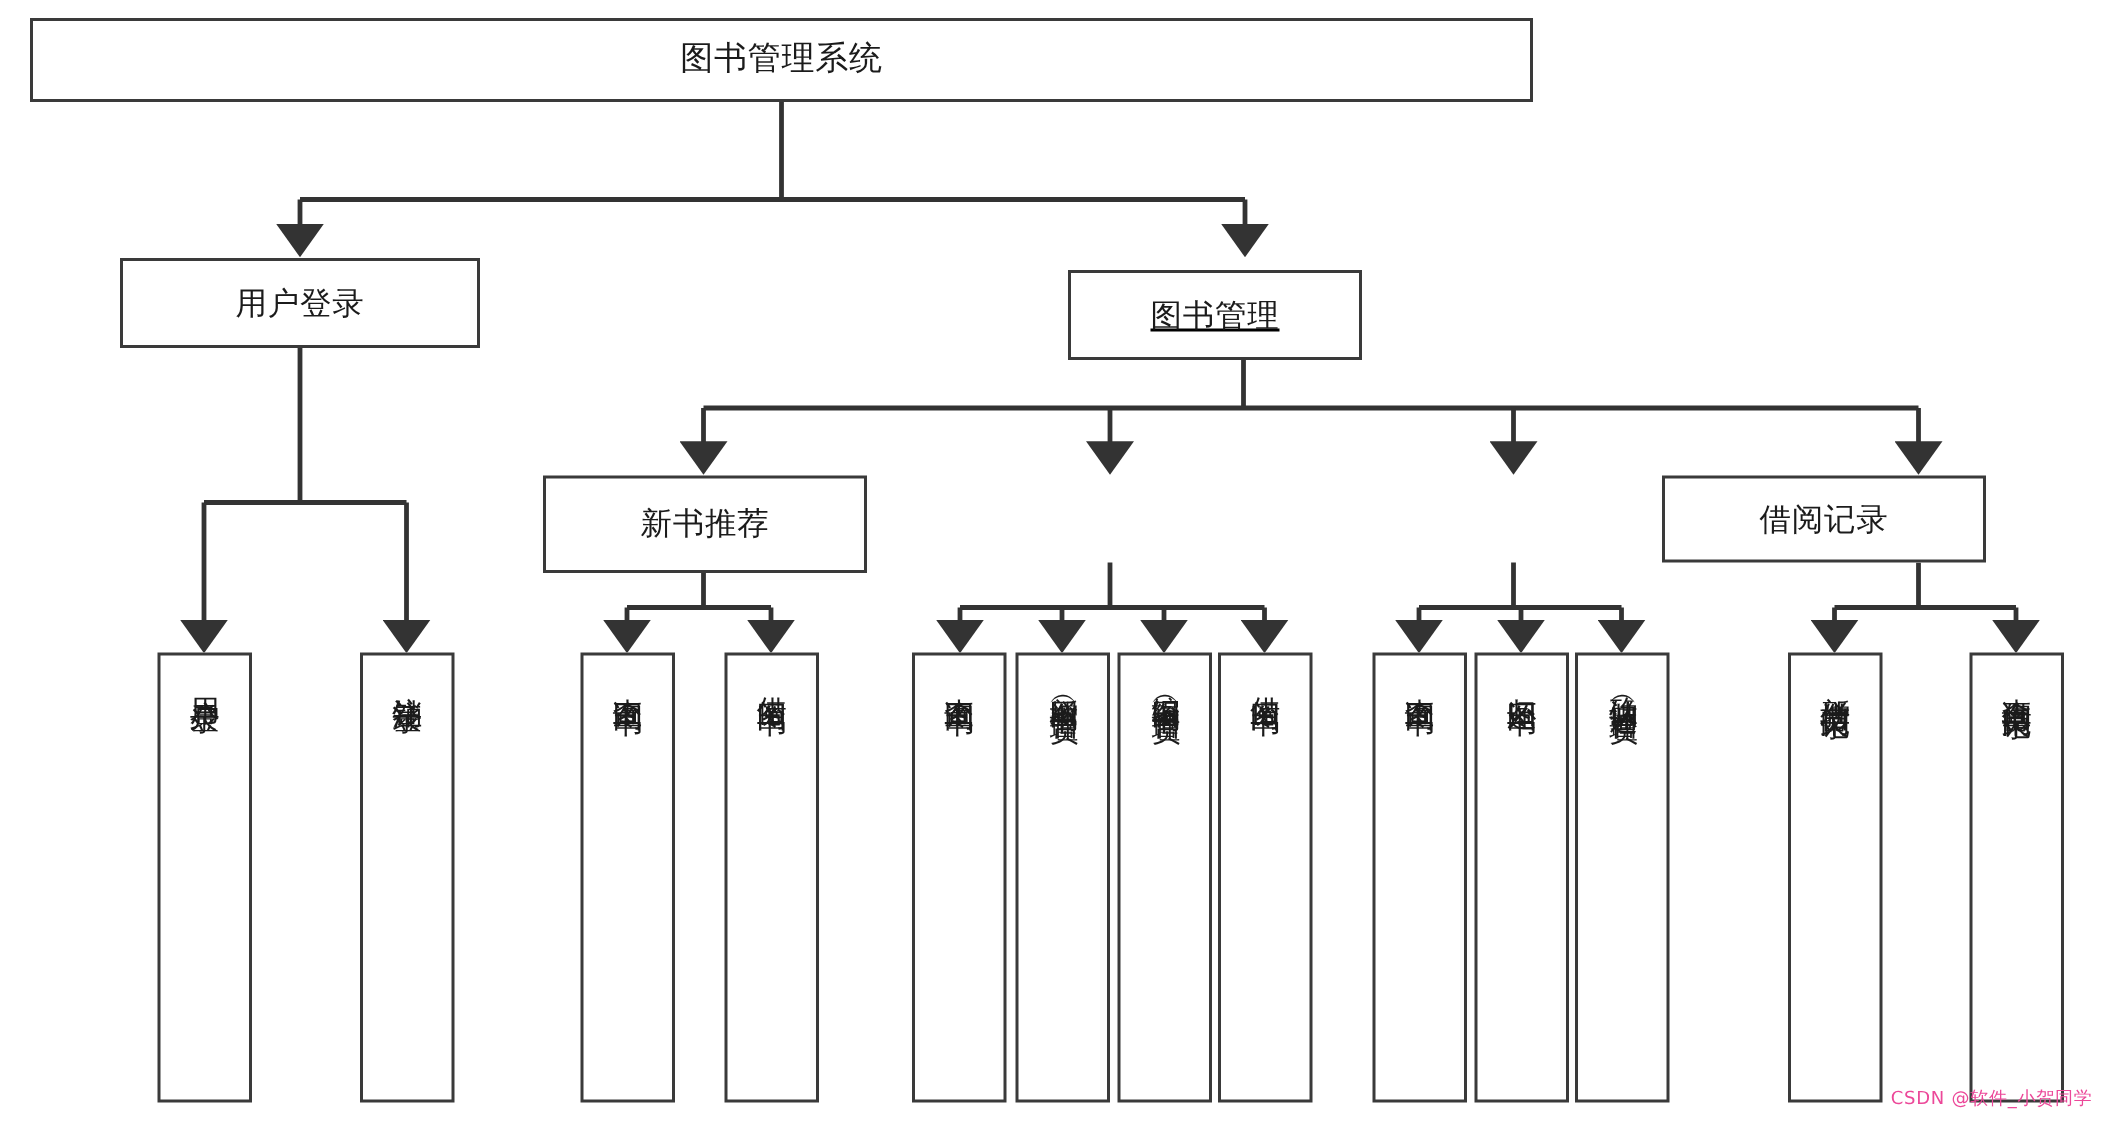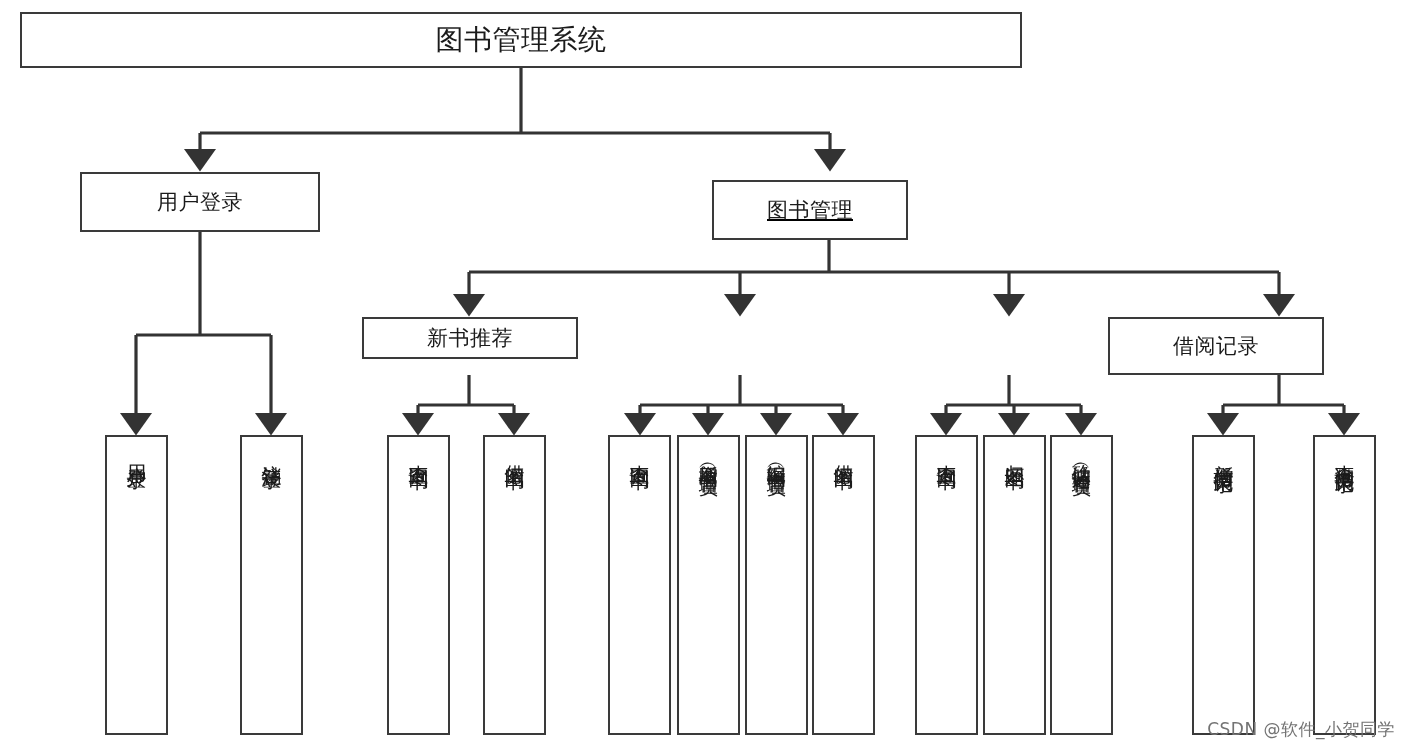--- a/index.html
+++ b/index.html
@@ -38,42 +38,42 @@
   }
   .node-label {
     color: #1b1b1b;
     font-size: 21px;
     line-height: 1.15;
     letter-spacing: 0.5px;
     text-align: center;
     white-space: nowrap;
   }
   
-  .node.root .node-label { font-size: 28px; }
+  .node.root .node-label { font-size: 22px; }
   
   .node.leaf {
     align-items: flex-start;
     padding-top: 12px;
   }
   .node.leaf .node-label {
     writing-mode: vertical-rl;
     text-orientation: upright;
     font-size: 20px;
     line-height: 1.45;
     letter-spacing: 2px;
     white-space: normal;
     max-height: 100%;
   }
   .node.leaf.tall-text .node-label { font-size: 19px; }
   #watermark {
     position: absolute;
     right: 10px;
     bottom: 6px;
-    font-size: 17px;
-    color: #737373;
+    font-size: 12px;
+    color: #ec4899;
     letter-spacing: 0.5px;
     z-index: 3;
     white-space: nowrap;
     font-family: "DejaVu Sans", "Liberation Sans", sans-serif;
     text-align: center;
   }
 </style>
 </head>
 <body>
 
@@ -134,21 +134,21 @@
   </div>
 
   <div class="node" style="left:80px; top:172px; width:240px; height:60px;">
     <span class="node-label">用户登录</span>
   </div>
 
   <div class="node" style="left:712px; top:180px; width:196px; height:60px;text-decoration:underline;">
     <span class="node-label">图书管理</span>
   </div>
 
-  <div class="node" style="left:362px; top:317px; width:216px; height:42px;">
+  <div class="node" style="left:362px; top:317px; width:216px; height:65px;">
     <span class="node-label">新书推荐</span>
   </div>
 
 
 
   <div class="node" style="left:1108px; top:317px; width:216px; height:58px;justify-content:center;">
     <span class="node-label">借阅记录</span>
   </div>
 
   <div class="node leaf" style="left:105px; top:435px; width:63px; height:300px;">

